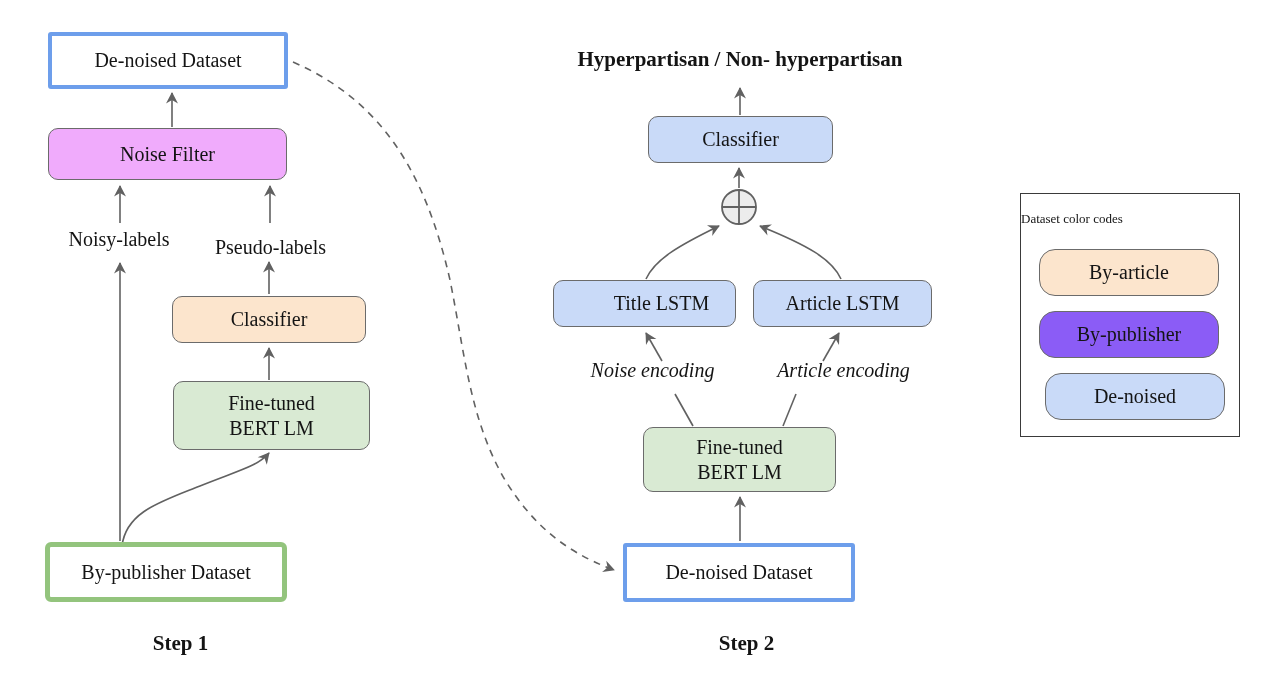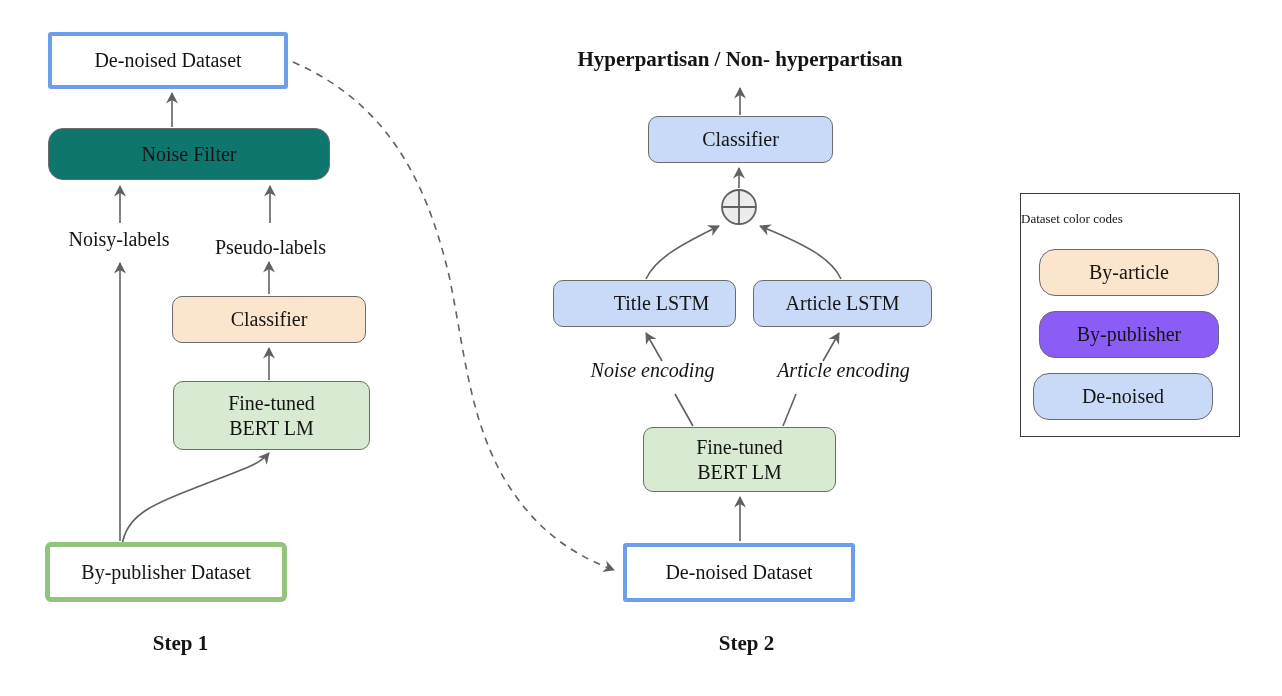--- a/index.html
+++ b/index.html
@@ -75,21 +75,21 @@
     <g>
       <circle cx="739" cy="207" r="17" fill="#ececec" stroke="#616161" stroke-width="1.8"></circle>
       <path d="M739,190 L739,224 M722,207 L756,207" stroke="#616161" stroke-width="1.8" fill="none"></path>
     </g>
   </svg>
 
   <div class="node dataset blue" style="left: 48px; top: 32px; width: 240px; height: 57px; border-color: rgb(109, 158, 235);">
     <span>De-noised Dataset</span>
   </div>
 
-  <div class="node filled" style="left: 48px; top: 128px; width: 282px; height: 52px; background-color: #0f766e; border-radius: 15px;">
+  <div class="node filled" style="left: 48px; top: 128px; width: 239px; height: 52px; background-color: #f0abfc;">
     <span>Noise Filter</span>
   </div>
 
   <div class="plain" style="left:48px;top:228px;width:142px;">Noisy-labels</div>
   <div class="plain" style="left:198px;top:236px;width:145px;">Pseudo-labels</div>
 
   <div class="node filled" style="left: 172px; top: 296px; width: 194px; height: 47px; background-color: rgb(252, 229, 205);">
     <span>Classifier</span>
   </div>
 
@@ -137,18 +137,18 @@
   <div class="plain bold" style="left:684px;top:631px;width:125px;">Step 2</div>
 
   <div class="legend" style="left:1020px;top:193px;width:220px;height:244px;">
     <div class="legend-title">Dataset color codes</div>
     <div class="legend-item" style="left: 18px; top: 55px; width: 180px; height: 47px; background-color: rgb(252, 229, 205);">
       <span>By-article</span>
     </div>
     <div class="legend-item" style="left: 18px; top: 117px; width: 180px; height: 47px; background-color: #8b5cf6;">
       <span>By-publisher</span>
     </div>
-    <div class="legend-item" style="left: 12px; top: 179px; width: 180px; height: 47px; background-color: rgb(201, 218, 248);">
+    <div class="legend-item" style="left: 24px; top: 179px; width: 180px; height: 47px; background-color: rgb(201, 218, 248);">
       <span>De-noised</span>
     </div>
   </div>
 
 </div>
 
 </body></html>

